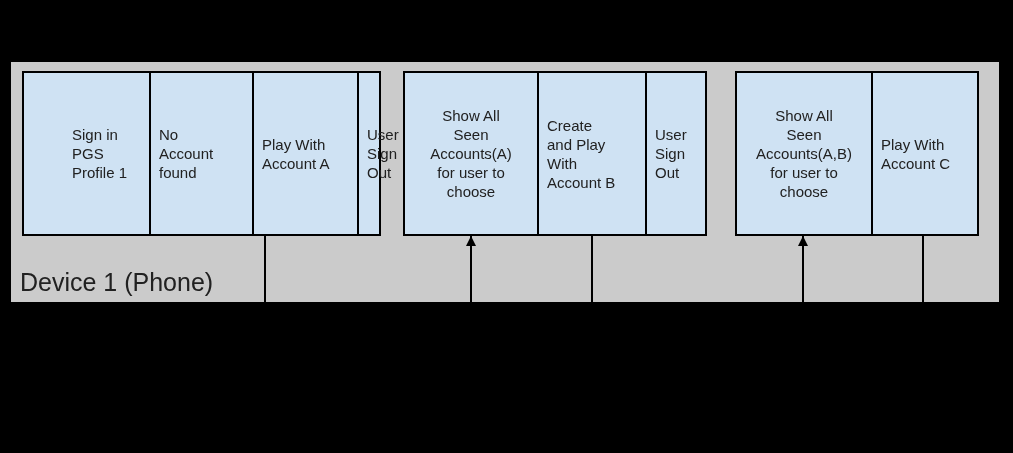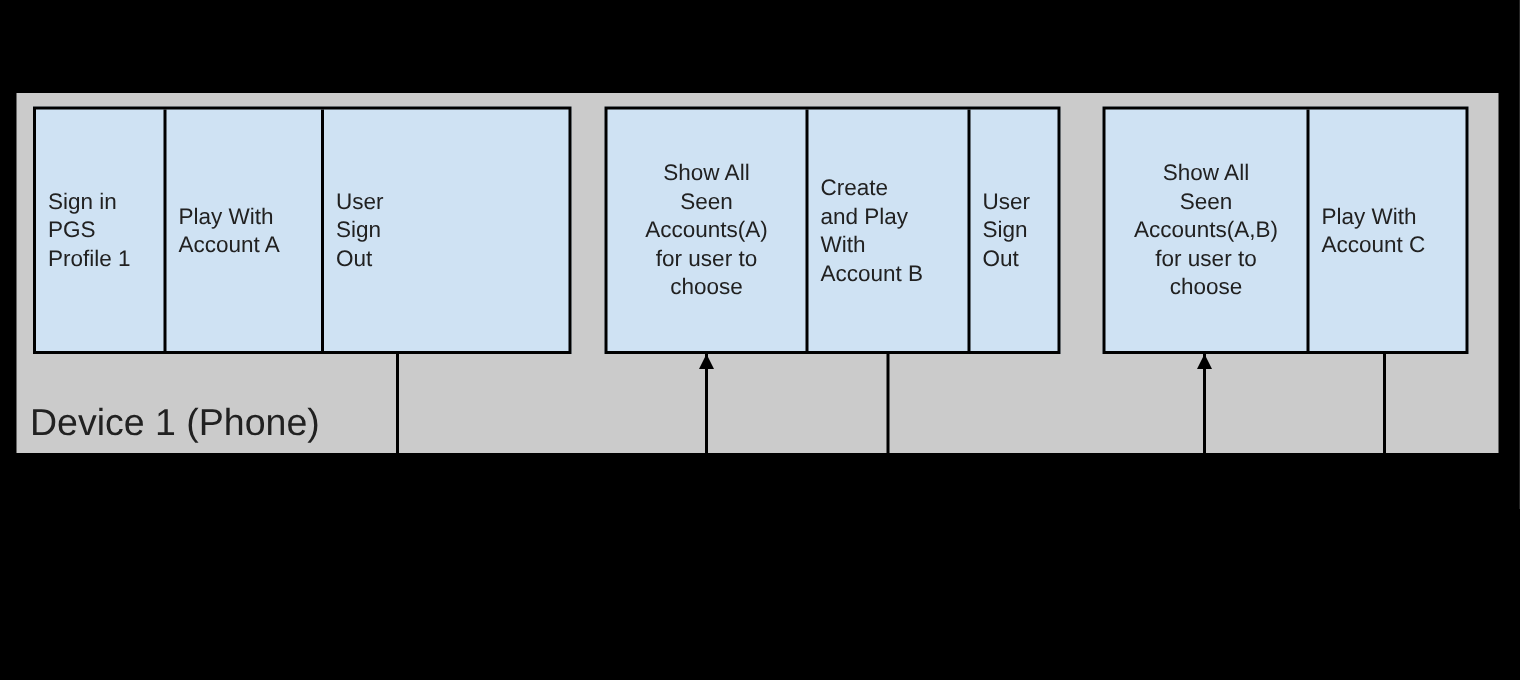--- a/index.html
+++ b/index.html
@@ -30,21 +30,21 @@
   }
   .group {
     position: absolute;
     top: 71px;
     height: 165px;
     box-sizing: border-box;
     border: 2px solid #000000;
     background: #cfe2f3;
     display: flex;
   }
-  .g1 { left: 22px;  width: 359px; }
+  .g1 { left: 22px;  width: 359px; padding-left: 40px; }
   .g2 { left: 403px; width: 304px; }
   .g3 { left: 735px; width: 244px; }
   .cell {
     box-sizing: border-box;
     border-right: 2px solid #000000;
     display: flex;
     flex-direction: column;
     justify-content: center;
     padding: 2px 8px;
     font-size: 15px;
@@ -96,20 +96,23 @@
 <div class="canvas">
 
   <div class="lane"></div>
 
   <div class="lane-label">Device 1 (Phone)</div>
 
   <div class="group g1">
     <div class="cell c0">Sign in
 PGS
 Profile 1</div>
+    <div class="cell c1">No
+Account
+found</div>
     <div class="cell c2">Play With
 Account A</div>
     <div class="cell c3 last">User
 Sign
 Out</div>
   </div>
 
   <div class="group g2">
     <div class="cell c0 center">Show All
 Seen

